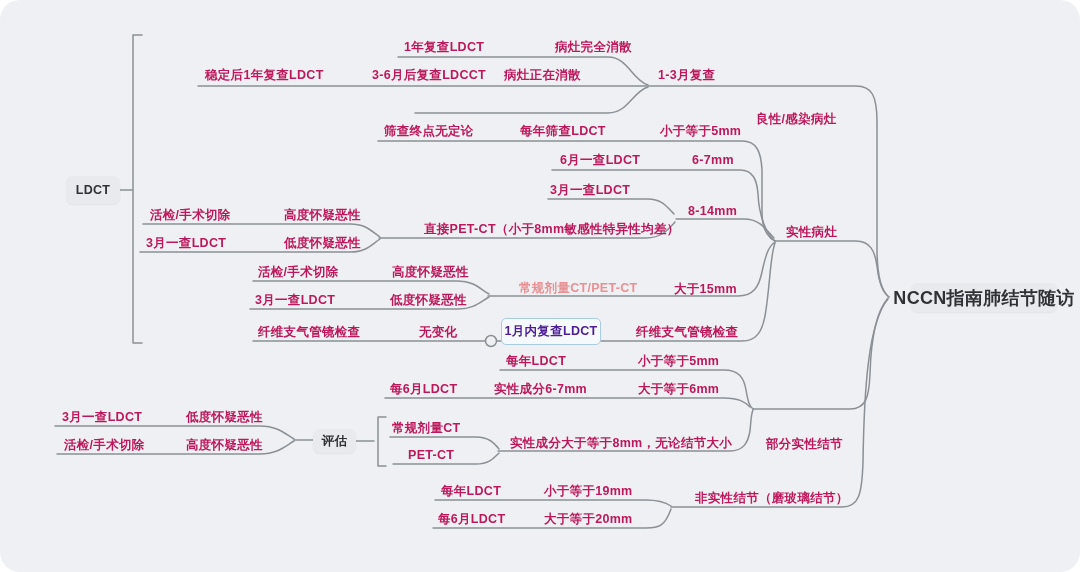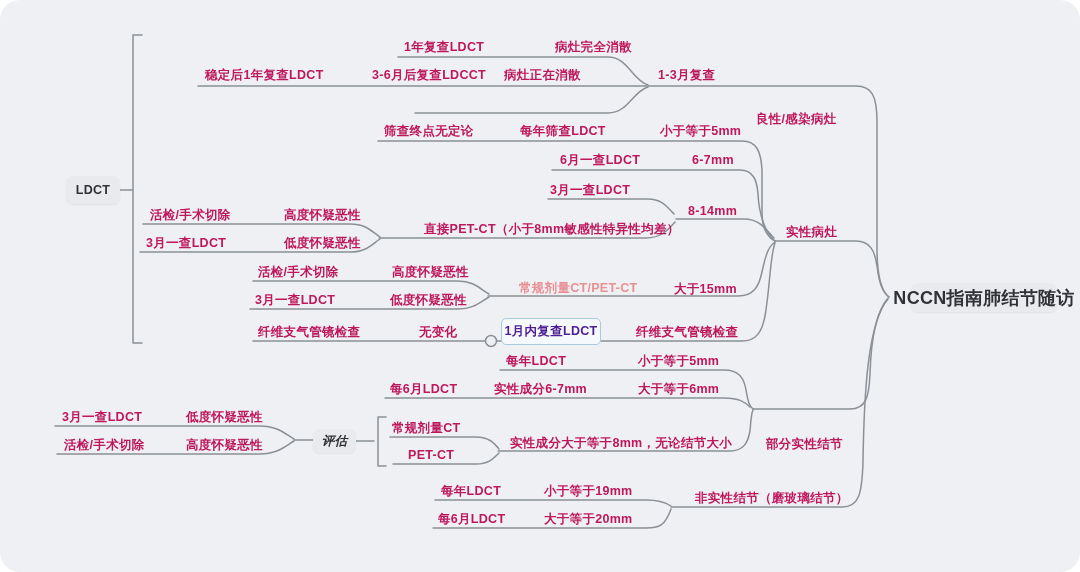--- a/index.html
+++ b/index.html
@@ -71,21 +71,21 @@
         <path d="M435 500 H646 C659 500, 665 502, 671 506"></path>
         <path d="M433 528 H646 C659 528, 665 526, 671 509"></path>
         <path d="M671 507 H842 C859 507, 862 494, 863 462 C864 392, 868 322, 888 299"></path>
 
         <circle cx="491" cy="341" r="5.5" fill="#eff0f3"></circle>
       </g>
     </svg>
 
     <div class="pill" style="left:66px;top:176px;width:54px;height:28px;">LDCT</div>
     <div class="pill" style="left:911px;top:283px;width:146px;height:29px;font-size:18px;">NCCN指南肺结节随访</div>
-    <div class="pill" style="left:313px;top:429px;width:43px;height:24px;font-style:italic;">评估</div>
+    <div class="pill" style="left:313px;top:429px;width:43px;height:24px;">评估</div>
     <div class="bluebox" style="left:501px;top:318px;width:98px;height:25px;">1月内复查LDCT</div>
 
     <span class="lbl" style="left:404px;top:40px;">1年复查LDCT</span>
     <span class="lbl" style="left:555px;top:40px;">病灶完全消散</span>
     <span class="lbl" style="left:205px;top:68px;">稳定后1年复查LDCT</span>
     <span class="lbl" style="left:372px;top:68px;">3-6月后复查LDCCT</span>
     <span class="lbl" style="left:504px;top:68px;">病灶正在消散</span>
     <span class="lbl" style="left:658px;top:68px;">1-3月复查</span>
     <span class="lbl" style="left:756px;top:68px;margin-top:44px;">良性/感染病灶</span>
 

